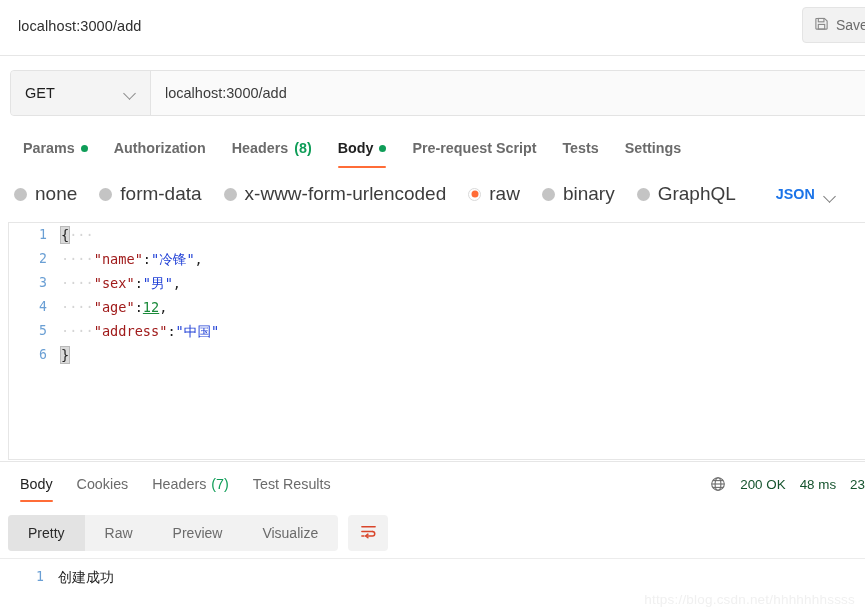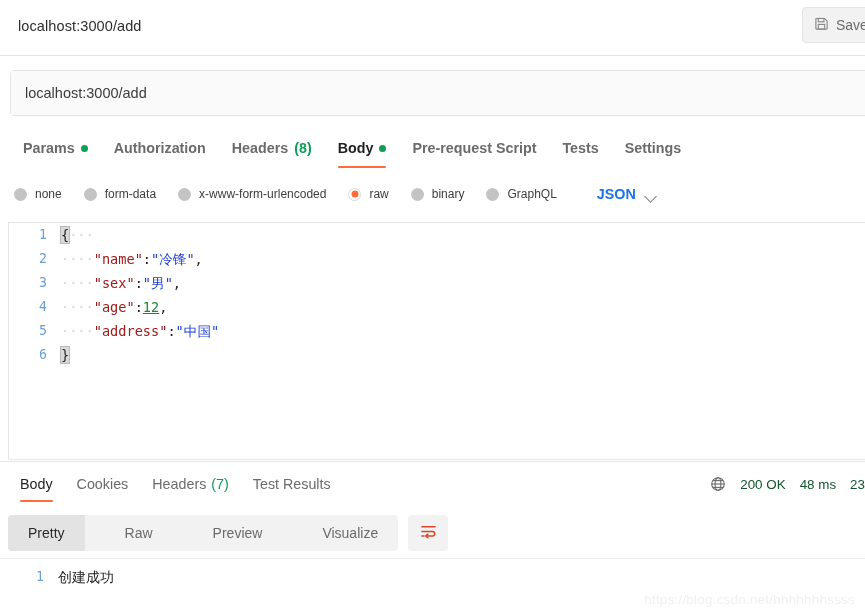--- a/index.html
+++ b/index.html
@@ -73,21 +73,21 @@
     height: 2.5px; background: #ff6c37; border-radius: 2px;
   }
   .dot-green { width: 7px; height: 7px; border-radius: 50%; background: #0f9d58; display: inline-block; }
   .count-green { color: #0f9d58; }
 
   
   .bodyrow {
     position: absolute; left: 0; top: 178px; width: 865px; height: 32px;
     display: flex; align-items: center; padding-left: 14px; gap: 0;
   }
-  .radio-item { display: flex; align-items: center; gap: 8px; margin-right: 22px; font-size: 12px; color: #3d3d3d; white-space: nowrap; }
+  .radio-item { display: flex; align-items: center; gap: 8px; margin-right: 22px; font-size: 19px; color: #3d3d3d; white-space: nowrap; }
   .radio {
     width: 13px; height: 13px; border-radius: 50%; background: #c4c4c4;
     position: relative; flex: none;
   }
   .radio.sel { background: #ffffff; border: 1.5px solid #d9d9d9; }
   .radio.sel::after {
     content: ""; position: absolute; left: 50%; top: 50%;
     width: 7px; height: 7px; border-radius: 50%; background: #ff6c37;
     transform: translate(-50%, -50%);
   }
@@ -150,21 +150,21 @@
   }
   .globe { color: #6b6b6b; display: flex; align-items: center; }
 
   
   .resptoolbar {
     position: absolute; left: 8px; top: 514px; width: 860px; height: 38px;
     display: flex; align-items: center; gap: 10px;
   }
   .seg {
     display: flex; align-items: stretch; background: #f2f2f2; border-radius: 4px;
-    height: 36px; overflow: hidden; gap: 20px;
+    height: 36px; overflow: hidden;
   }
   .seg-item {
     display: flex; align-items: center; padding: 0 20px;
     font-size: 14px; color: #6b6b6b; white-space: nowrap;
   }
   .seg-item.active { background: #e3e3e3; color: #2b2b2b; }
   .fmt-sel {
     display: flex; align-items: center; gap: 16px; height: 36px;
     background: #f2f2f2; border-radius: 4px; padding: 0 16px;
     font-size: 14px; color: #2b2b2b;
@@ -208,20 +208,24 @@
           <path d="M2 2.6h9.2L14 5.4V13.4a.6.6 0 0 1-.6.6H2.6a.6.6 0 0 1-.6-.6V3.2a.6.6 0 0 1 .6-.6z"></path>
           <rect x="4.6" y="2.6" width="6" height="3.6"></rect>
           <rect x="4.6" y="9" width="6.8" height="5"></rect>
         </svg>
       </span>
       <span class="lbl">Save</span>
     </div>
   </div>
 
   <div class="reqbar">
+    <div class="method">
+      <span class="m-label">GET</span>
+      <span class="chev"></span>
+    </div>
     <div class="url-input">
       <span>localhost:3000/add</span>
     </div>
   </div>
 
   <div class="reqtabs" id="req-tabs">
       <div class="rtab">
         <span>Params</span>
         <span class="dot-green"></span>
       </div>

